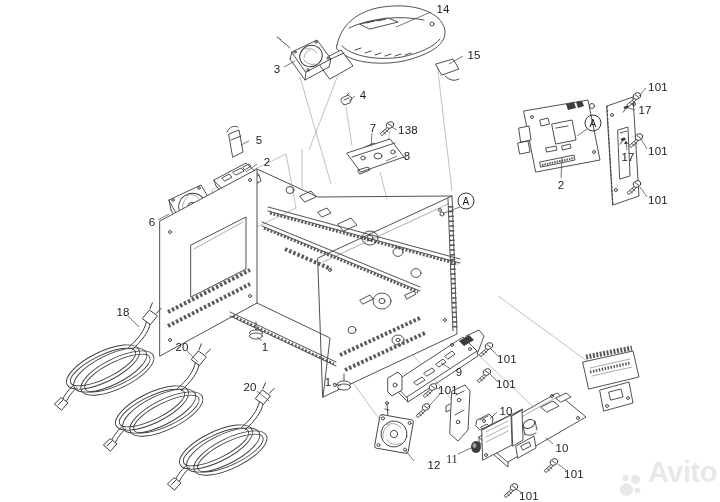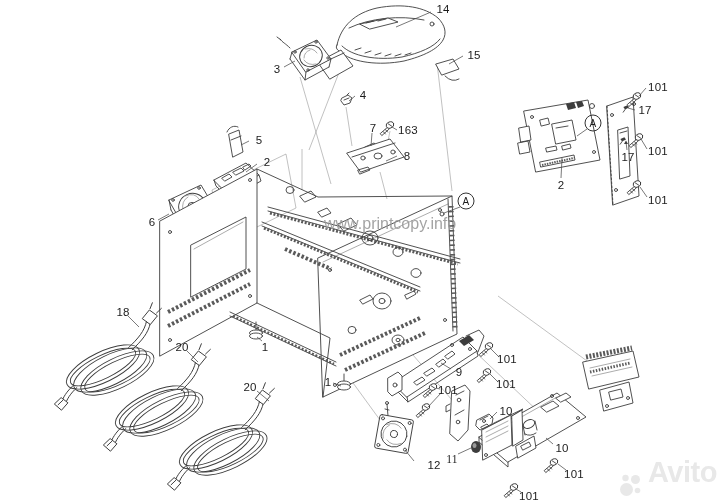--- a/index.html
+++ b/index.html
@@ -388,29 +388,28 @@
   <div id="wm-avito" style="color: rgb(232, 232, 232);">
     <svg class="avito-logo" width="34" height="38" viewBox="0 0 34 38">
       <circle cx="9.5" cy="16" r="3.2" fill="currentColor"></circle>
       <circle cx="19.5" cy="17.5" r="4.5" fill="currentColor"></circle>
       <circle cx="10.5" cy="27.5" r="6.5" fill="currentColor"></circle>
       <circle cx="21.5" cy="28.5" r="2.8" fill="currentColor"></circle>
     </svg>
     <span class="avito-word">Avito</span>
   </div>
 
-  <div id="wm-printcopy" style="color: rgb(154, 154, 154);">www.printcopy.info</div>
 
   <div id="callout-layer">
       <span class="callout" style="left: 443px; top: 9px;">14</span>
       <span class="callout" style="left: 474px; top: 55px;">15</span>
       <span class="callout" style="left: 277px; top: 69px;">3</span>
       <span class="callout" style="left: 363px; top: 95px;">4</span>
       <span class="callout" style="left: 373px; top: 128px;">7</span>
-      <span class="callout" style="left: 408px; top: 130px;">163</span>
+      <span class="callout" style="left: 408px; top: 130px;">138</span>
       <span class="callout" style="left: 407px; top: 156px;">8</span>
       <span class="callout" style="left: 259px; top: 140px;">5</span>
       <span class="callout" style="left: 267px; top: 162px;">2</span>
       <span class="callout" style="left: 152px; top: 222px;">6</span>
       <span class="callout" style="left: 561px; top: 185px;">2</span>
       <span class="callout" style="left: 645px; top: 110px;">17</span>
       <span class="callout" style="left: 628px; top: 157px;">17</span>
       <span class="callout" style="left: 658px; top: 87px;">101</span>
       <span class="callout" style="left: 658px; top: 151px;">101</span>
       <span class="callout" style="left: 658px; top: 200px;">101</span>

